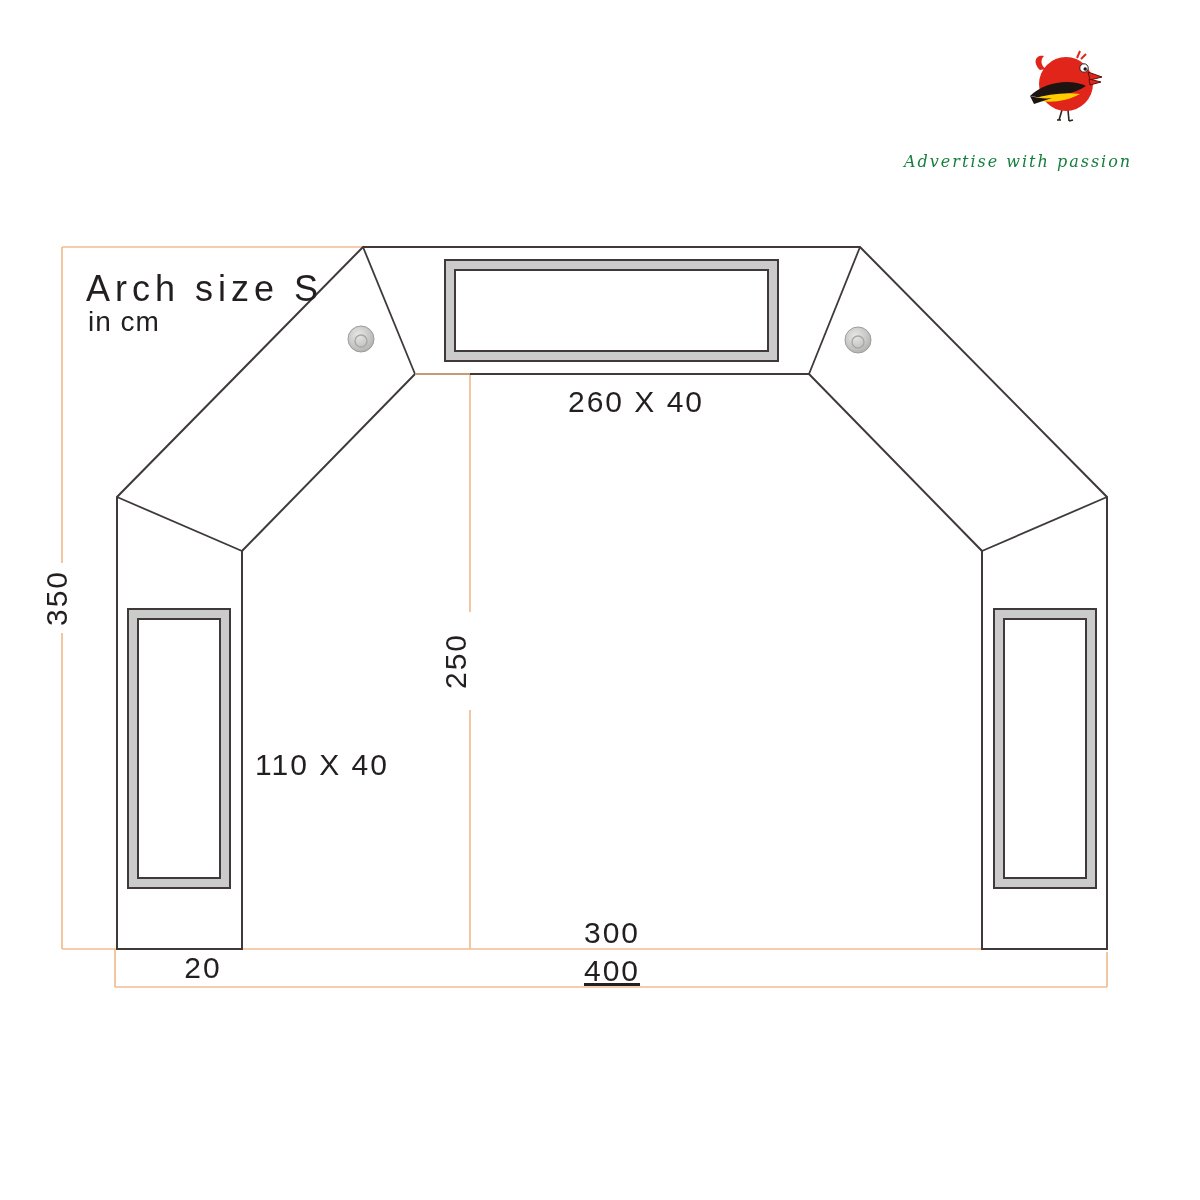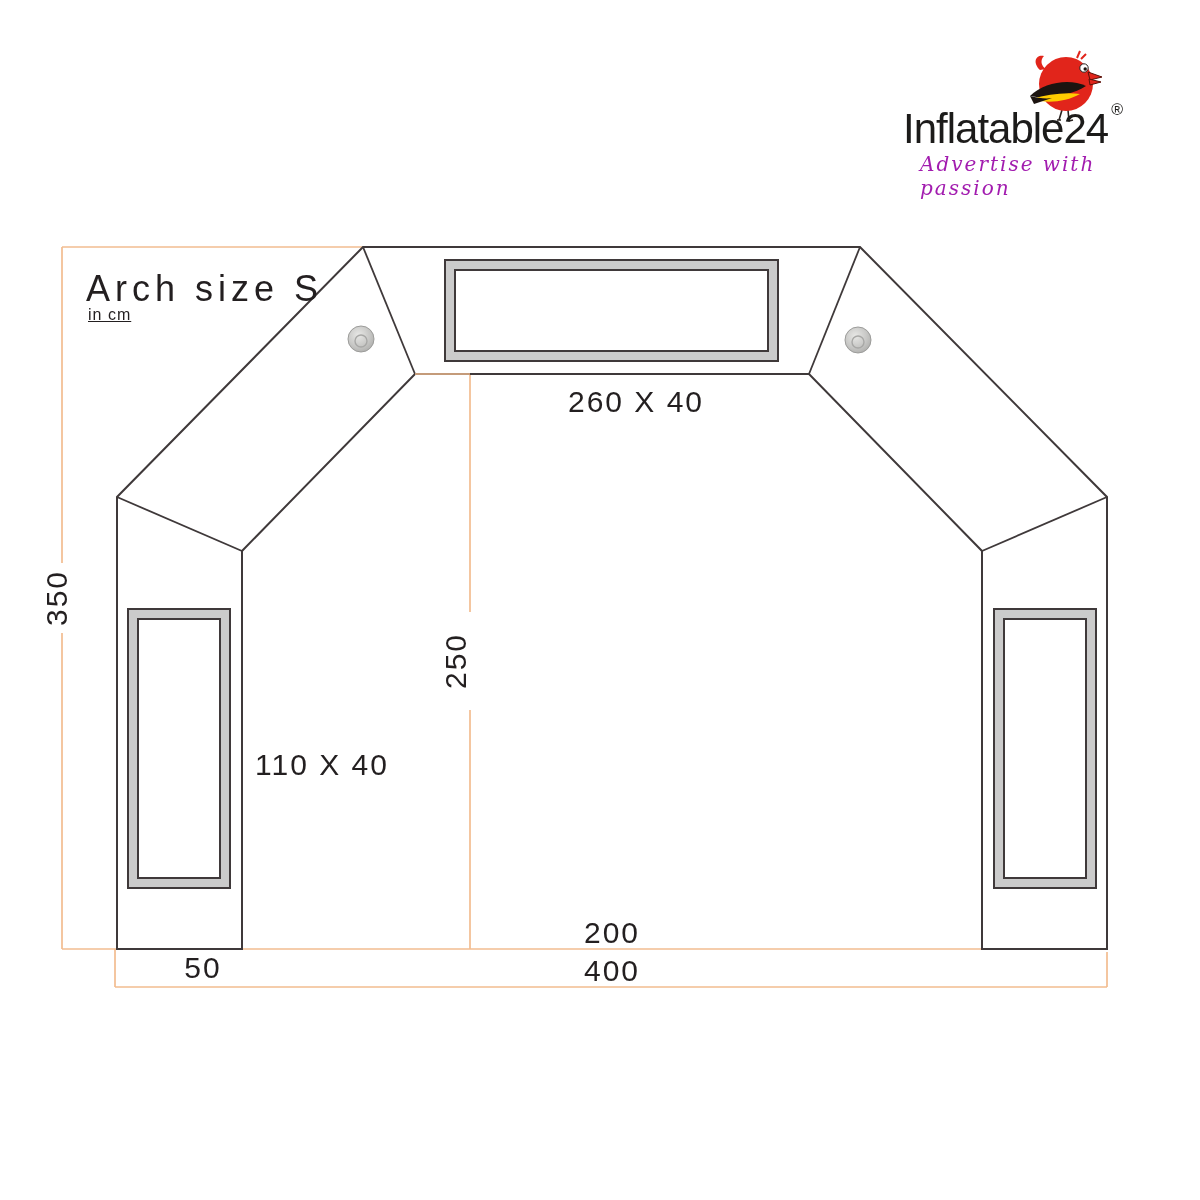--- a/index.html
+++ b/index.html
@@ -24,23 +24,22 @@
   .dim.rot{
     transform:translate(-50%,-50%) rotate(-90deg);
   }
   .title-main{
     left:86px;top:268px;
     font-size:36px;
     letter-spacing:5px;
   }
   .title-sub{
     left:88px;top:306px;
-    font-size:16px;
+    font-size:28px;
     letter-spacing:1px;
-    text-decoration:underline;
   }
   .logo{
     position:absolute;
     left:880px;top:40px;
     width:280px;height:150px;
   }
   .logo-brand-row{
     position:absolute;left:23px;top:62px;
     color:#1c1b1a;
     font-size:42px;
@@ -50,24 +49,23 @@
   .logo-reg{
     font-size:16px;
     vertical-align:28px;
     letter-spacing:0;
     margin-left:3px;
   }
   .logo-tagline{
     position:absolute;left:24px;top:112px;
     font-family:"DejaVu Serif",serif;
     font-style:italic;
-    font-size:20px;
+    font-size:16px;
     letter-spacing:2px;
-    color:#a21caf;
-    margin-left:16px;
+    color:#15803d;
   }
   .bird{position:absolute;left:142px;top:6px;}
 </style>
 </head>
 <body>
 
 <div class="canvas">
 
   <svg class="diagram-svg" width="1200" height="1200" viewBox="0 0 1200 1200">
     <defs>
@@ -131,25 +129,25 @@
   <div class="lbl title-sub">in cm</div>
 
   <div class="lbl dim" style="left:636px;top:402px;">260 X 40</div>
 
   <div class="lbl dim" style="left:322px;top:765px;">110 X 40</div>
 
   <div class="lbl dim rot" style="left:57px;top:598px;">350</div>
 
   <div class="lbl dim rot" style="left:456px;top:661px;">250</div>
 
-  <div class="lbl dim" style="left:203px;top:968px;">50</div>
+  <div class="lbl dim" style="left:203px;top:968px;">20</div>
 
-  <div class="lbl dim" style="left:612px;top:933px;">200</div>
+  <div class="lbl dim" style="left:612px;top:933px;">300</div>
 
-  <div class="lbl dim" style="left:612px;top:971px;">400</div>
+  <div class="lbl dim" style="left:612px;top:971px;text-decoration:underline;">400</div>
 
   <div class="logo">
     <svg class="bird" width="84" height="78" viewBox="0 0 84 78">
 
       <path d="M40,64 L37,74 M39,74 L35,74 M46,64 L47,75 M47,75 L51,74" stroke="#2a2320" stroke-width="1.6" fill="none"></path>
 
       <path d="M18,24 C10,16 14,8 22,10 C18,14 19,20 24,23 Z" fill="#e1251b"></path>
 
       <ellipse cx="44" cy="38" rx="27" ry="27" fill="#e1251b"></ellipse>
 
@@ -160,17 +158,16 @@
       <path d="M8,50 C16,52 24,53 30,52 L12,58 Z" fill="#1c1410"></path>
 
       <path d="M66,26 L80,31 L68,34 Z" fill="#e1251b" stroke="#5a1008" stroke-width="1"></path>
       <path d="M67,33 L79,36 L68,39 Z" fill="#e1251b" stroke="#5a1008" stroke-width="1"></path>
 
       <circle cx="62" cy="22" r="4.2" fill="#ffffff" stroke="#2a2320" stroke-width="1"></circle>
       <circle cx="63.2" cy="23" r="1.7" fill="#1c1410"></circle>
 
       <path d="M55,12 L58,5 M59,13 L64,8" stroke="#e1251b" stroke-width="2" fill="none"></path>
     </svg>
-    <div class="logo-brand-row"><span>Inflatable24</span><span class="logo-reg">®</span></div>
     <div class="logo-tagline">Advertise with passion</div>
   </div>
 
 </div>
 
 </body></html>

